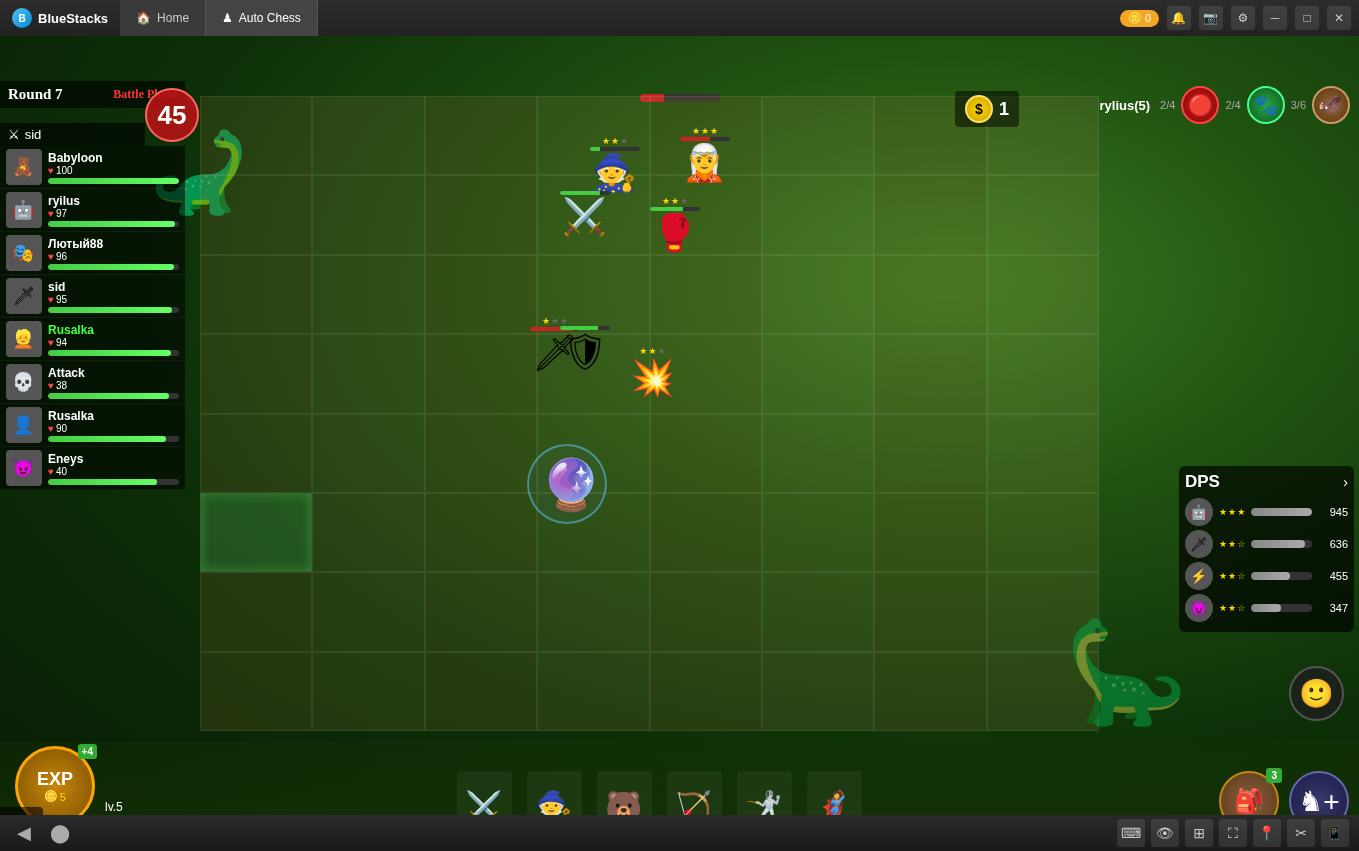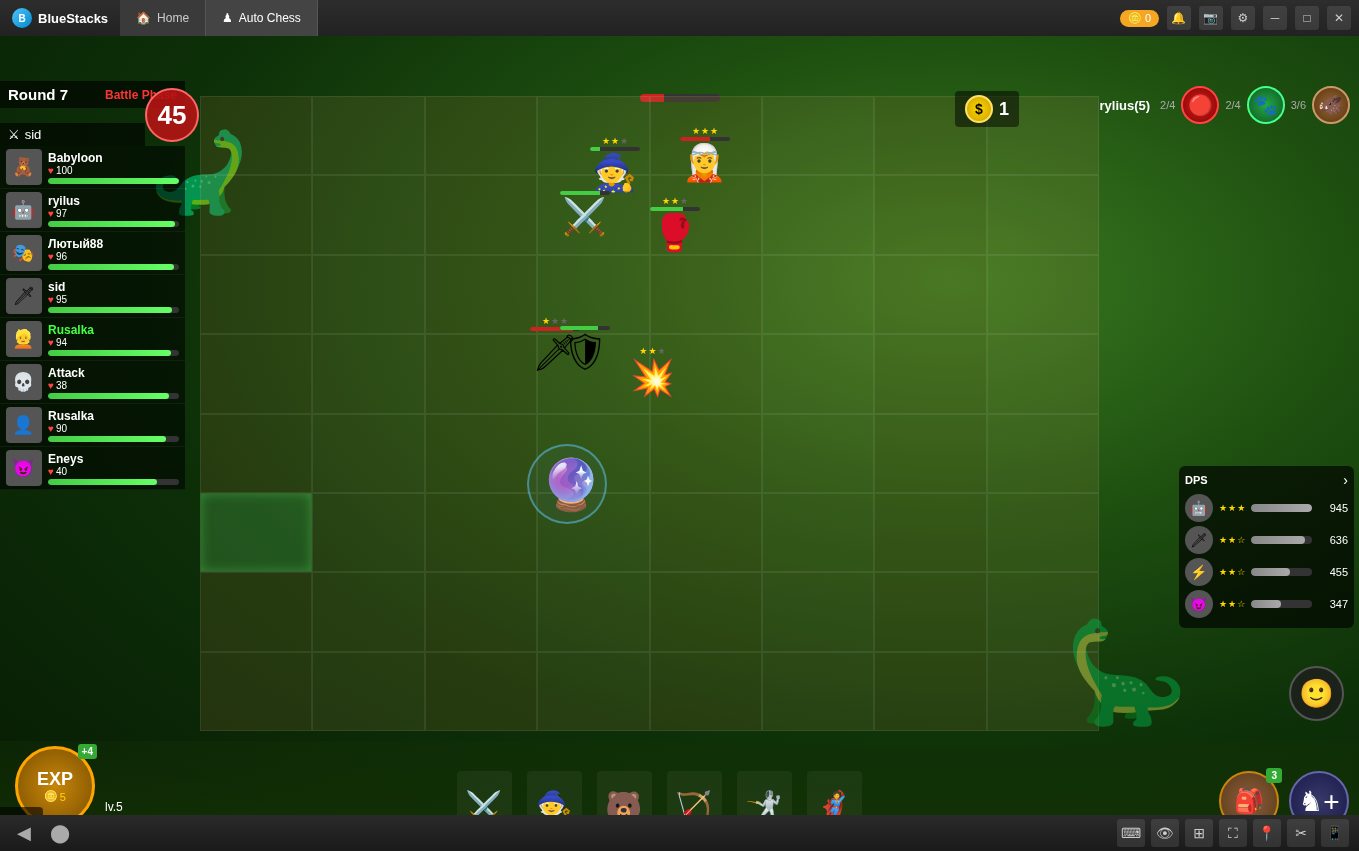--- a/index.html
+++ b/index.html
@@ -217,21 +217,21 @@
       background: rgba(0,0,0,0.65);
       border-radius: 6px;
       padding: 6px;
     }
     .dps-header {
       display: flex;
       align-items: center;
       justify-content: space-between;
       margin-bottom: 6px;
     }
-    .dps-title { color: #fff; font-size: 11px; font-weight: bold; }
+    .dps-title { color: #fff; font-size: 17px; font-weight: bold; }
     .dps-arrow { color: #fff; font-size: 14px; }
     .dps-row {
       display: flex;
       align-items: center;
       gap: 6px;
       margin-bottom: 4px;
     }
     .dps-avatar {
       width: 28px; height: 28px;
       border-radius: 50%;
@@ -727,21 +727,21 @@
         <span class="s">★</span>
         <span class="s empty">★</span>
       </div>
     <div style="font-size:36px;">💥</div>
   </div>
 
   <div style="position:absolute; top:420px; left:540px; font-size:50px;">🔮</div>
 
   <div class="aura-circle" style="width:80px;height:80px;top:408px;left:527px;"></div>
 
-  <div style="position:absolute;top:45px;left:0;width:185px;background:rgba(0,0,0,0.6);padding:5px 8px;display:flex;align-items:center;justify-content:space-between;">
+  <div style="position:absolute;top:45px;left:0;width:185px;background:rgba(0,0,0,0.6);padding:5px 8px;display:flex;align-items:center;justify-content:space-between;font-family:Liberation Serif, serif;">
     <div style="color:#fff;font-size:15px;font-weight:bold;">Round 7</div>
     <div style="color:#ff3333;font-size:12px;font-weight:bold;">Battle Phase</div>
   </div>
 
   <div class="timer-circle">45</div>
 
   <div style="position:absolute;top:87px;left:0;width:145px;background:rgba(0,0,0,0.6);padding:4px 8px;display:flex;align-items:center;gap:5px;">
     <span style="color:#fff;font-size:13px;">⚔</span>
     <span style="color:#fff;font-size:13px;">sid</span>
   </div>

